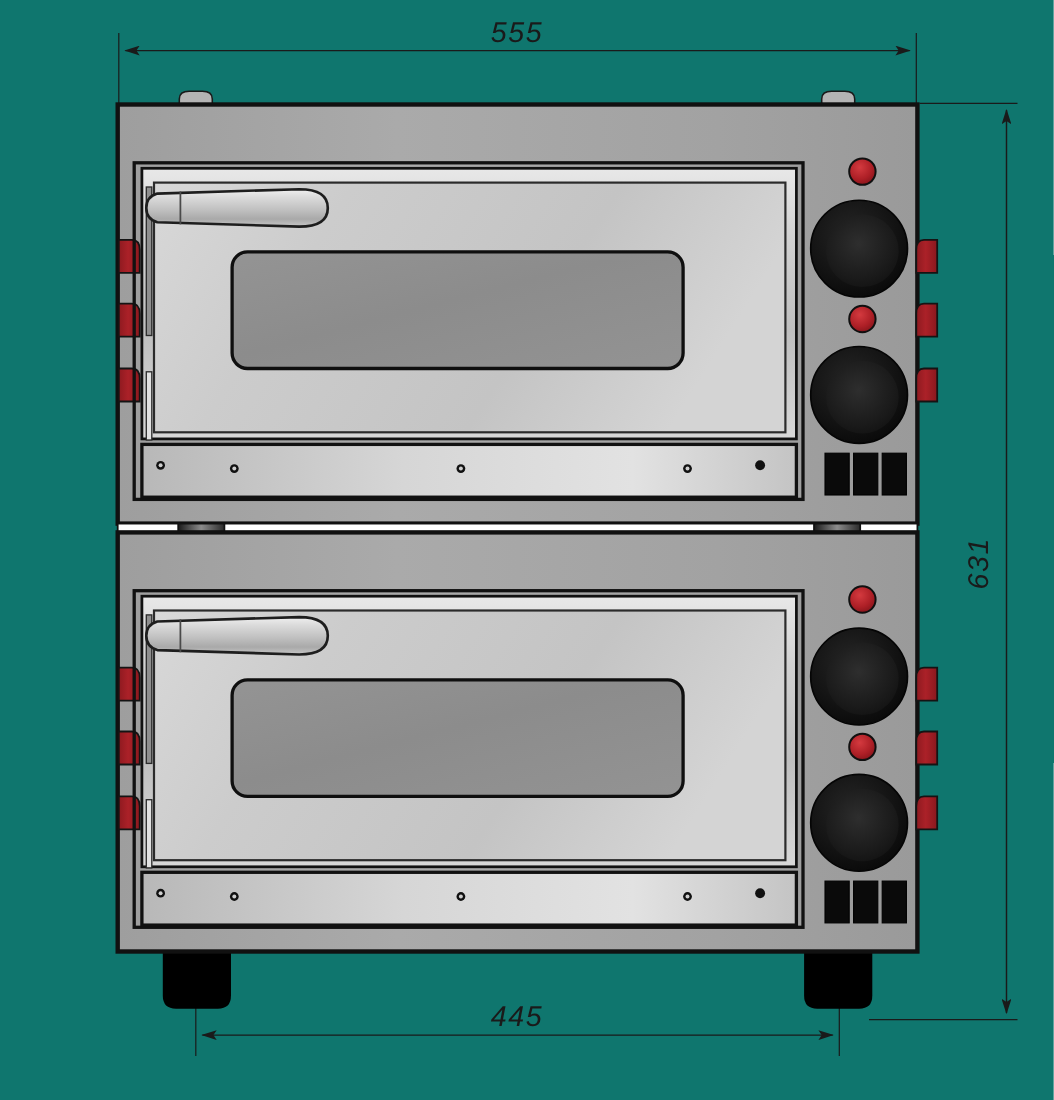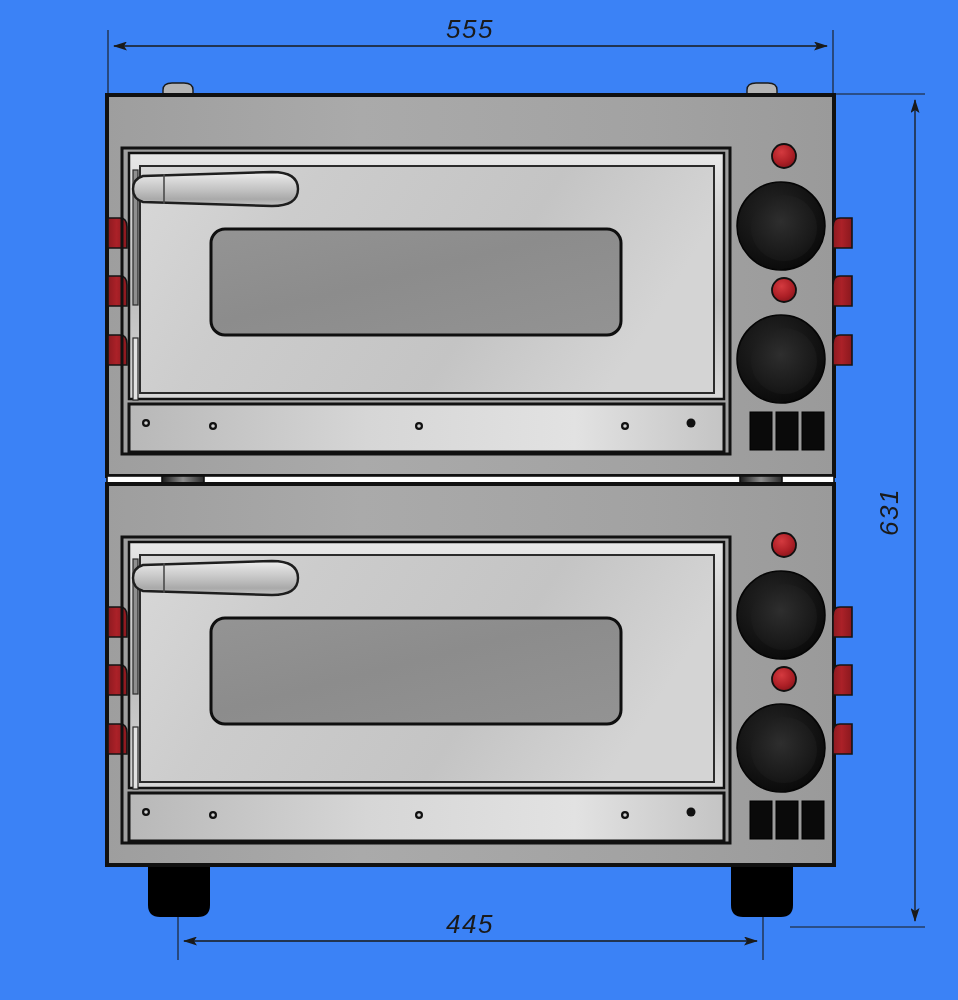--- a/index.html
+++ b/index.html
@@ -8,21 +8,21 @@
     padding: 0;
     background: #ffffff;
   }
   body {
     font-family: "Liberation Sans", sans-serif;
   }
   #stage {
     position: relative;
     width: 958px;
     height: 1000px;
-    background: #3b82f6;
+    background: #0f766e;
     overflow: hidden;
   }
   svg#drawing {
     position: absolute;
     left: 0;
     top: 0;
     width: 958px;
     height: 1000px;
     display: block;
   }

